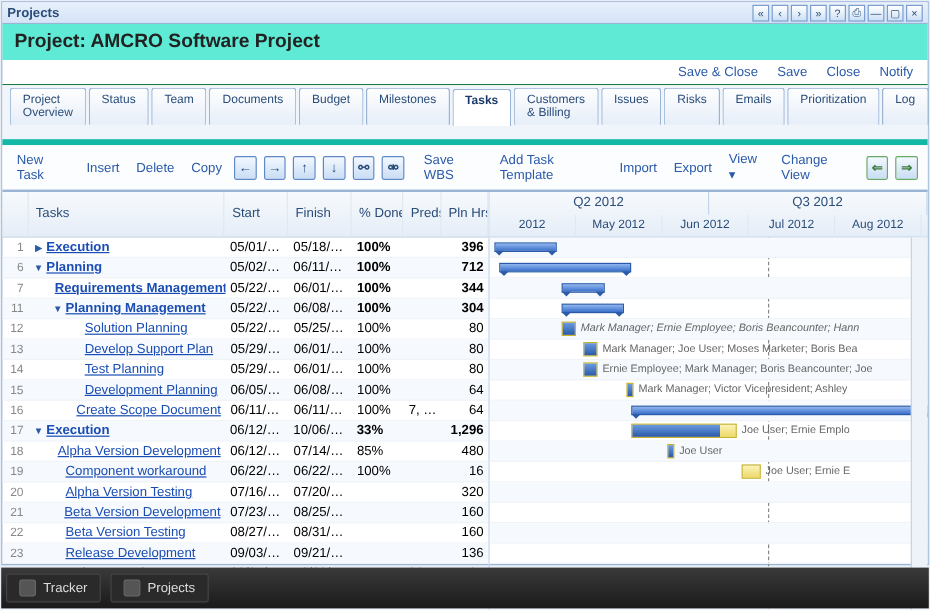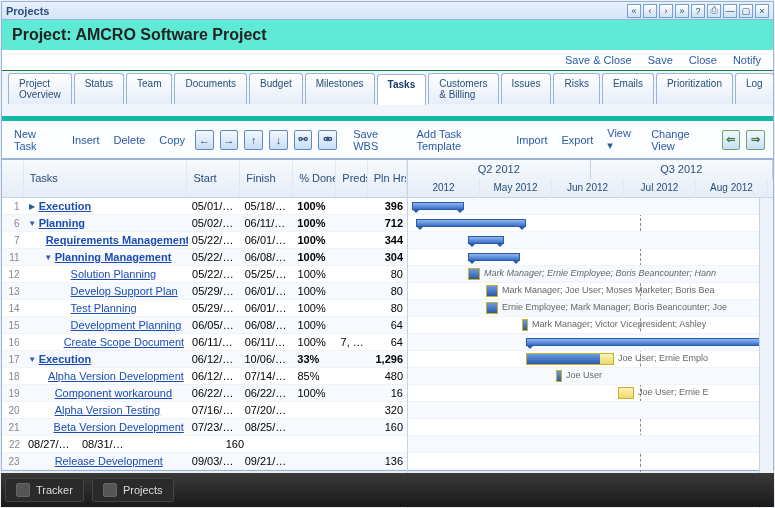--- a/index.html
+++ b/index.html
@@ -303,20 +303,24 @@
               <span class="tname ">Beta Version Development</span>
             </div>
             <div class="gc c2">07/23/2012</div>
             <div class="gc c3">08/25/2012</div>
             <div class="gc c4 "></div>
             <div class="gc c5"></div>
             <div class="gc c6 ">160</div>
           </div>
           <div class="grow">
             <div class="gc c0">22</div>
+            <div class="gc c1" style="padding-left:20px">
+              <span class="exp"></span>
+              <span class="tname ">Beta Version Testing</span>
+            </div>
             <div class="gc c2">08/27/2012</div>
             <div class="gc c3">08/31/2012</div>
             <div class="gc c4 "></div>
             <div class="gc c5"></div>
             <div class="gc c6 ">160</div>
           </div>
           <div class="grow">
             <div class="gc c0">23</div>
             <div class="gc c1" style="padding-left:20px">
               <span class="exp"></span>

